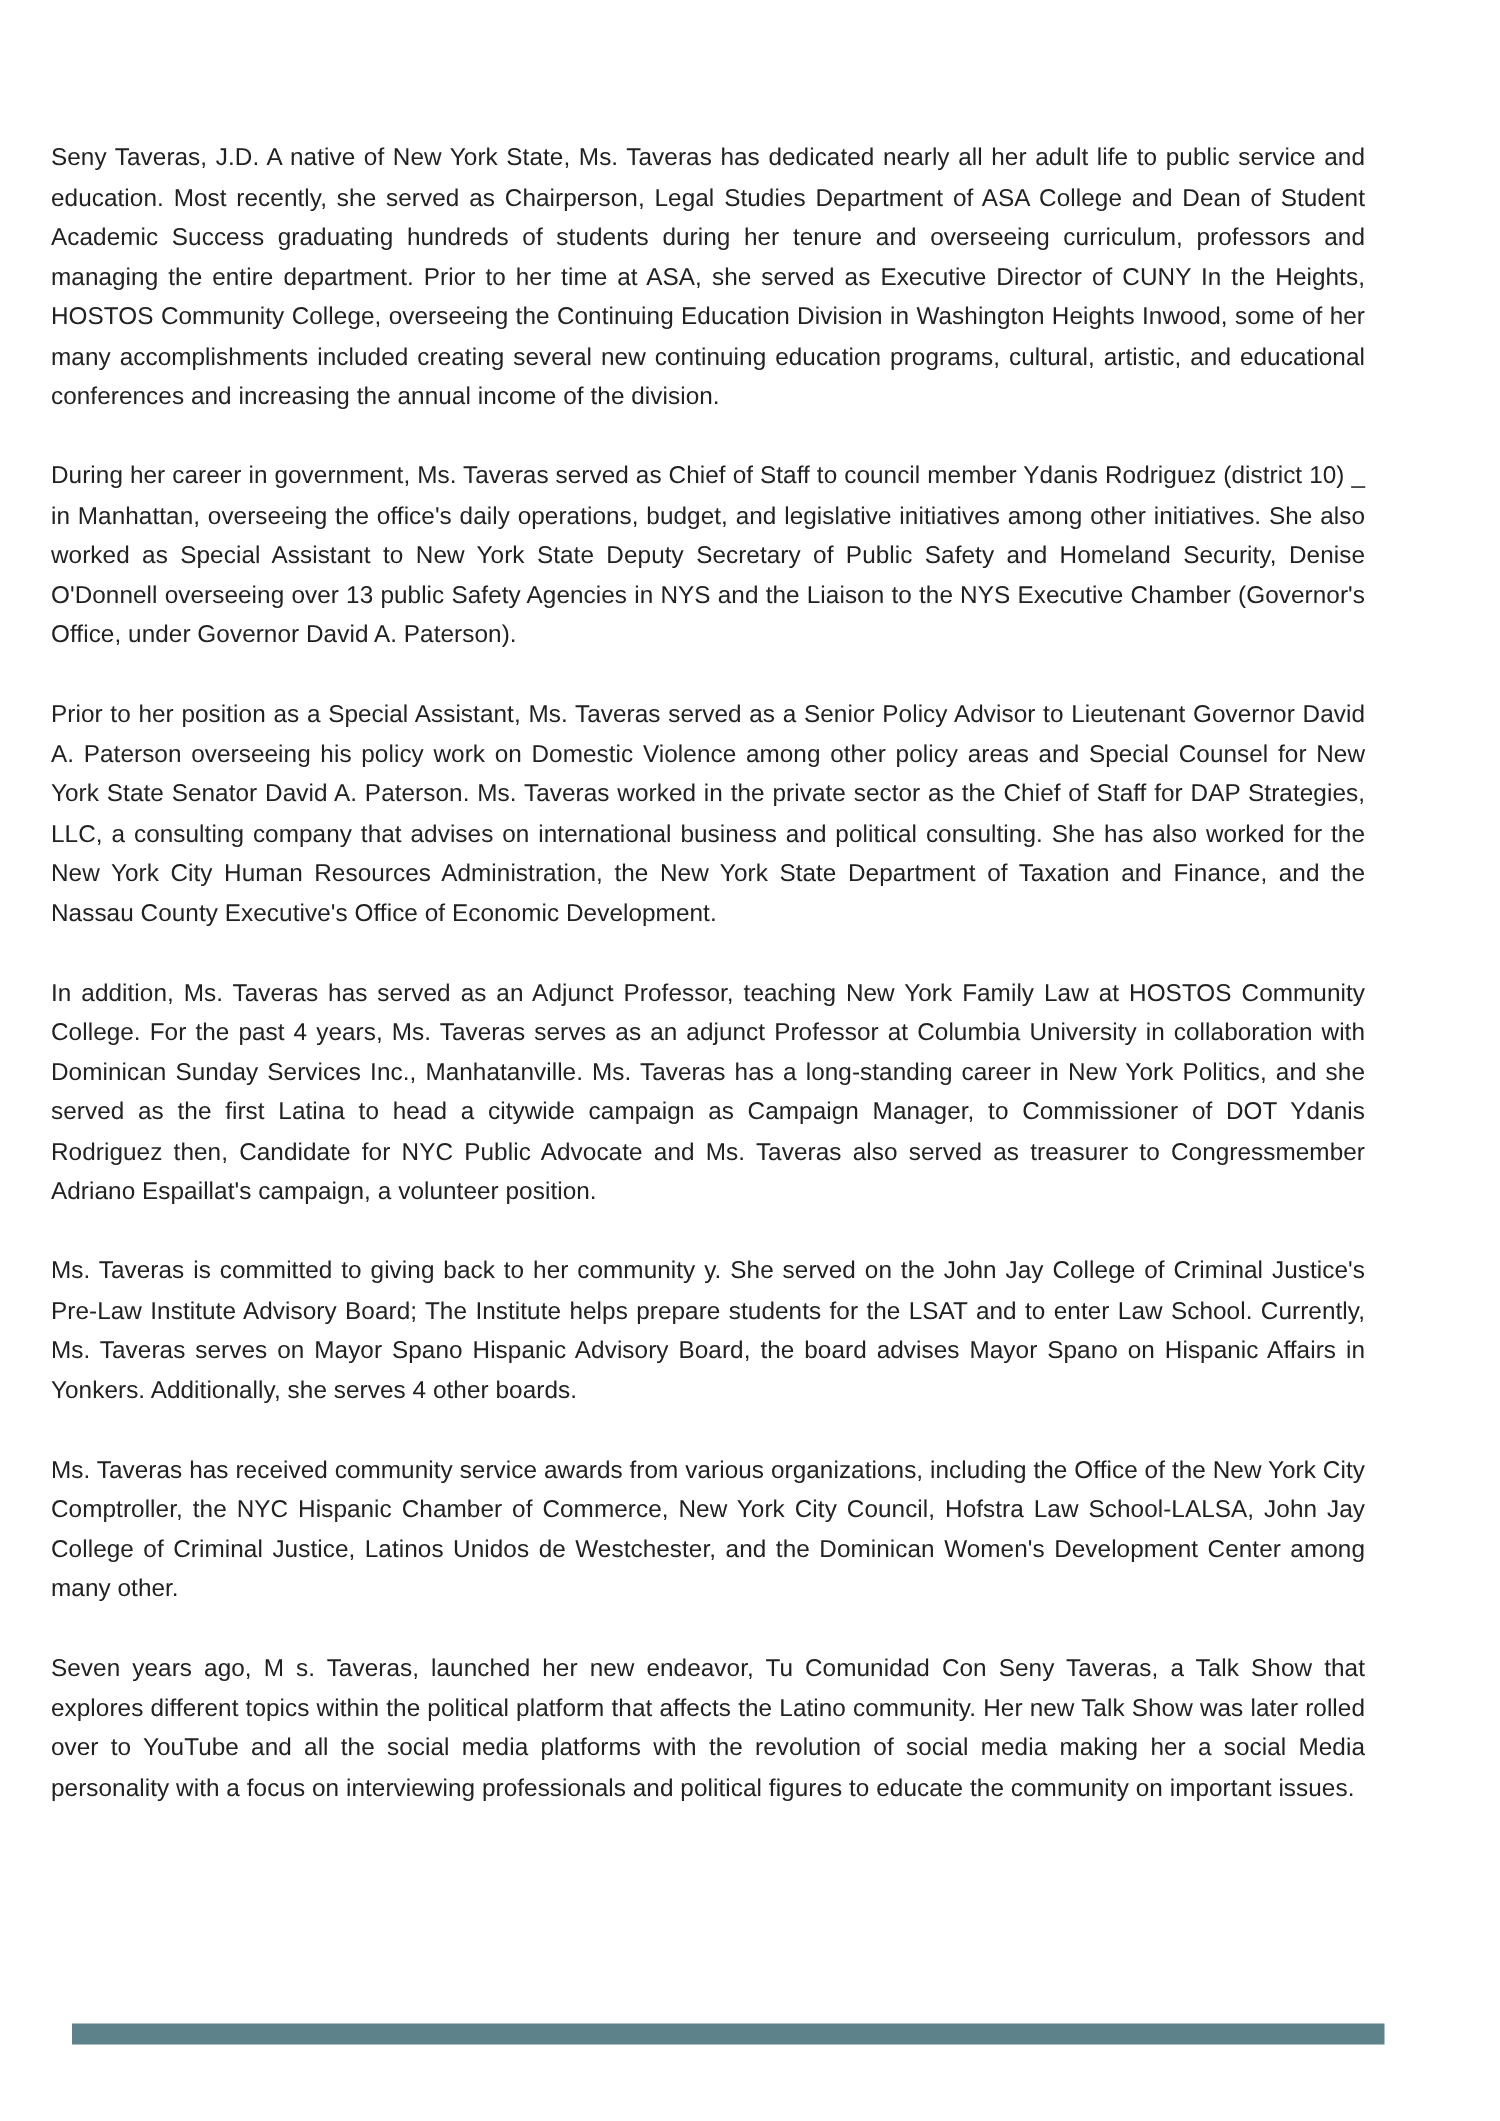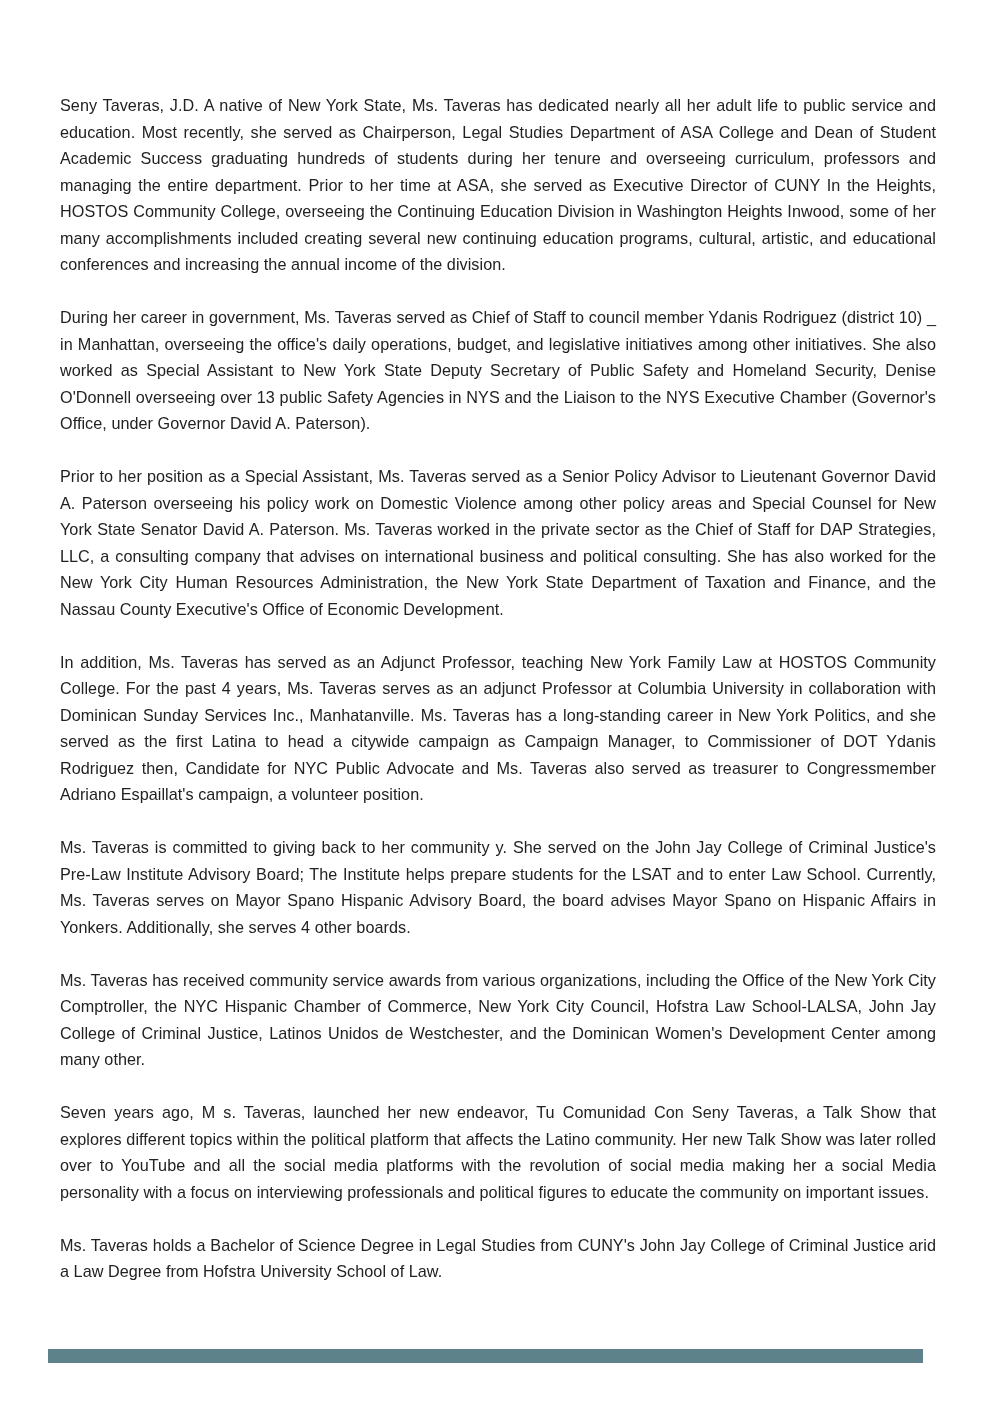--- a/index.html
+++ b/index.html
@@ -8,21 +8,21 @@
       background: #ffffff;
     }
     body {
       width: 1000px;
       height: 1414px;
       position: relative;
       overflow: hidden;
     }
     .page {
       position: absolute;
-      left: 60px;
+      left: 34px;
       top: 92px;
       width: 876px;
     }
     .bio-paragraph {
       margin: 0 0 26.5px 0;
       font-family: "Liberation Sans", sans-serif;
       font-size: 16.2px;
       line-height: 26.5px;
       color: #222222;
       text-align: justify;
@@ -41,16 +41,15 @@
 <body>
 
 <div class="page">
   <p class="bio-paragraph">Seny Taveras, J.D. A native of New York State, Ms. Taveras has dedicated nearly all her adult life to public service and education. Most recently, she served as Chairperson, Legal Studies Department of ASA College and Dean of Student Academic Success graduating hundreds of students during her tenure and overseeing curriculum, professors and managing the entire department. Prior to her time at ASA, she served as Executive Director of CUNY In the Heights, HOSTOS Community College, overseeing the Continuing Education Division in Washington Heights Inwood, some of her many accomplishments included creating several new continuing education programs, cultural, artistic, and educational conferences and increasing the annual income of the division.</p>
   <p class="bio-paragraph">During her career in government, Ms. Taveras served as Chief of Staff to council member Ydanis Rodriguez (district 10) _ in Manhattan, overseeing the office's daily operations, budget, and legislative initiatives among other initiatives. She also worked as Special Assistant to New York State Deputy Secretary of Public Safety and Homeland Security, Denise O'Donnell overseeing over 13 public Safety Agencies in NYS and the Liaison to the NYS Executive Chamber (Governor's Office, under Governor David A. Paterson).</p>
   <p class="bio-paragraph">Prior to her position as a Special Assistant, Ms. Taveras served as a Senior Policy Advisor to Lieutenant Governor David A. Paterson overseeing his policy work on Domestic Violence among other policy areas and Special Counsel for New York State Senator David A. Paterson. Ms. Taveras worked in the private sector as the Chief of Staff for DAP Strategies, LLC, a consulting company that advises on international business and political consulting. She has also worked for the New York City Human Resources Administration, the New York State Department of Taxation and Finance, and the Nassau County Executive's Office of Economic Development.</p>
   <p class="bio-paragraph">In addition, Ms. Taveras has served as an Adjunct Professor, teaching New York Family Law at HOSTOS Community College. For the past 4 years, Ms. Taveras serves as an adjunct Professor at Columbia University in collaboration with Dominican Sunday Services Inc., Manhatanville. Ms. Taveras has a long-standing career in New York Politics, and she served as the first Latina to head a citywide campaign as Campaign Manager, to Commissioner of DOT Ydanis Rodriguez then, Candidate for NYC Public Advocate and Ms. Taveras also served as treasurer to Congressmember Adriano Espaillat's campaign, a volunteer position.</p>
   <p class="bio-paragraph">Ms. Taveras is committed to giving back to her community y. She served on the John Jay College of Criminal Justice's Pre-Law Institute Advisory Board; The Institute helps prepare students for the LSAT and to enter Law School. Currently, Ms. Taveras serves on Mayor Spano Hispanic Advisory Board, the board advises Mayor Spano on Hispanic Affairs in Yonkers. Additionally, she serves 4 other boards.</p>
   <p class="bio-paragraph">Ms. Taveras has received community service awards from various organizations, including the Office of the New York City Comptroller, the NYC Hispanic Chamber of Commerce, New York City Council, Hofstra Law School-LALSA, John Jay College of Criminal Justice, Latinos Unidos de Westchester, and the Dominican Women's Development Center among many other.</p>
   <p class="bio-paragraph">Seven years ago, M s. Taveras, launched her new endeavor, Tu Comunidad Con Seny Taveras, a Talk Show that explores different topics within the political platform that affects the Latino community. Her new Talk Show was later rolled over to YouTube and all the social media platforms with the revolution of social media making her a social Media personality with a focus on interviewing professionals and political figures to educate the community on important issues.</p>
-  <p class="bio-paragraph">Ms. Taveras holds a Bachelor of Science Degree in Legal Studies from CUNY's John Jay College of Criminal Justice arid a Law Degree from Hofstra University School of Law.</p>
 </div>
 
 <div class="footer-bar" style="background: rgb(94, 130, 138);"></div>
 
 </body></html>

